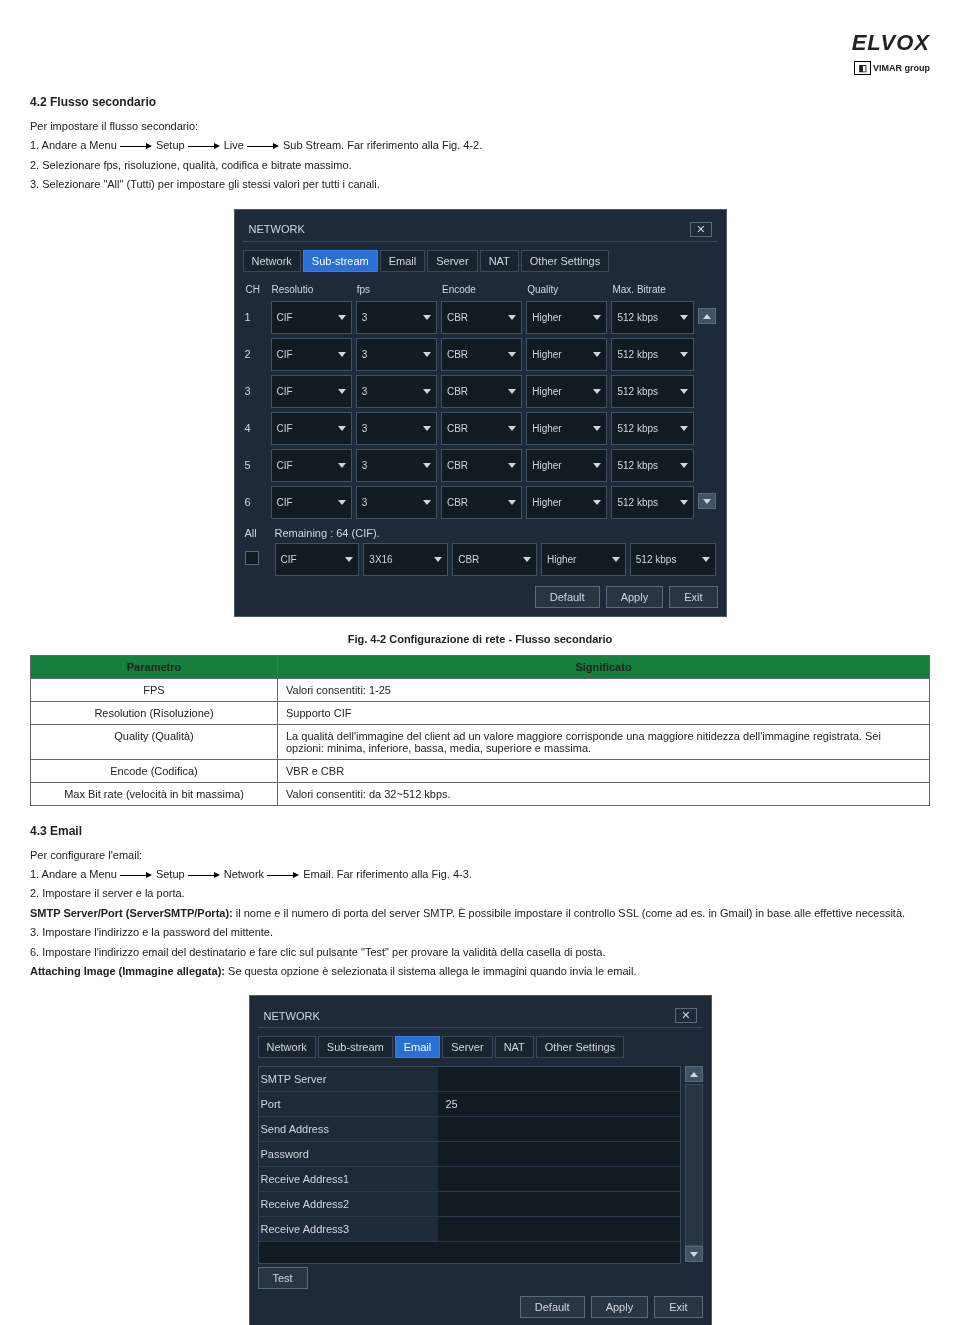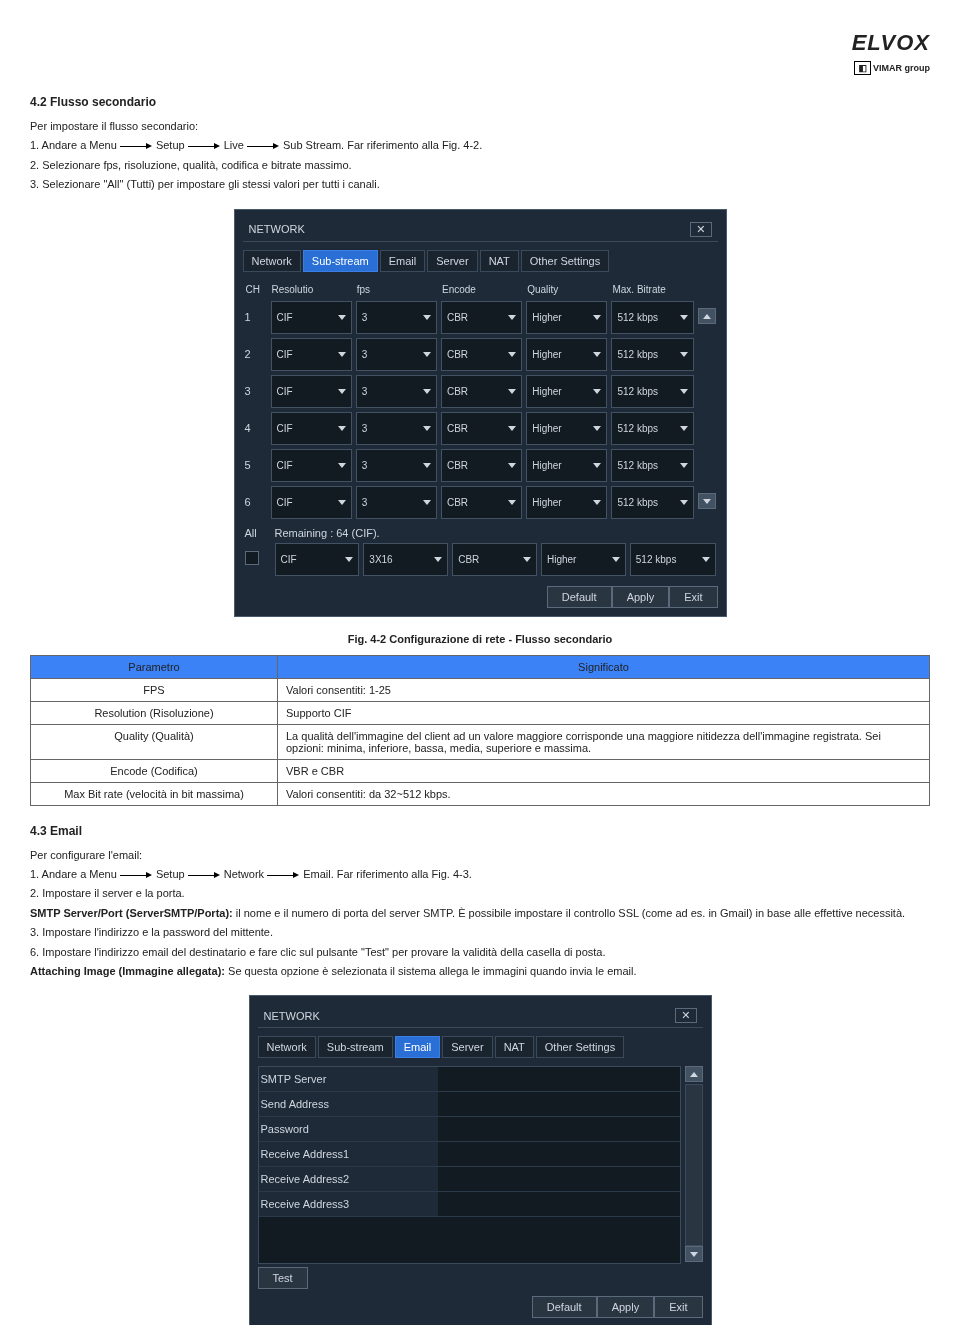--- a/index.html
+++ b/index.html
@@ -22,34 +22,34 @@
   .dvr-table { width: 100%; border-collapse: collapse; }
   .dvr-table th { text-align: left; padding: 4px 3px; font-weight: normal; color: #cfd6e0; font-size: 10px; }
   .dvr-table td { padding: 2px; }
   .dvr-sel { display: flex; align-items: center; justify-content: space-between; background: #121a22; border: 1px solid #425262; padding: 10px 5px; font-size: 10px; min-width: 48px; }
   .dvr-sel .caret { width: 0; height: 0; border-top: 5px solid #cfd6e0; border-left: 4px solid transparent; border-right: 4px solid transparent; }
   .scroll-col { width: 18px; }
   .scroll-btn { background: #425262; border: 1px solid #5a6a7a; height: 14px; display: flex; align-items: center; justify-content: center; margin-bottom: 2px; }
   .scroll-btn .up { width: 0; height: 0; border-bottom: 5px solid #cfd6e0; border-left: 4px solid transparent; border-right: 4px solid transparent; }
   .scroll-btn .down { width: 0; height: 0; border-top: 5px solid #cfd6e0; border-left: 4px solid transparent; border-right: 4px solid transparent; }
   .dvr-remaining { padding: 8px 4px; color: #cfd6e0; }
-  .dvr-footer { display: flex; justify-content: flex-end; margin-top: 8px; }
+  .dvr-footer { display: flex; justify-content: flex-end; gap: 6px; margin-top: 8px; }
   .dvr-btn { background: #2a3542; border: 1px solid #5a6a7a; padding: 4px 14px; font-size: 11px; color: #cfd6e0; cursor: pointer; }
   .check { display: inline-block; width: 12px; height: 12px; border: 1px solid #5a6a7a; background: #121a22; }
 
   
   .dvr-form-row { display: flex; align-items: center; border-bottom: 1px solid #2a3a4a; }
   .dvr-form-label { width: 175px; padding: 6px 2px; color: #cfd6e0; background: #1e2a38; }
   .dvr-form-val { flex: 1; padding: 6px 8px; background: #121a22; color: #cfd6e0; }
   .test-btn-row { text-align: left; padding: 8px 0 4px 0; }
 
   
   .param-table { width: 100%; border-collapse: collapse; margin-top: -4px; }
   .param-table td, .param-table th { border: 1px solid #666; padding: 5px 8px; font-size: 11px; vertical-align: top; }
-  .param-table th { background: #3b82f6; font-weight: normal; text-align: center; }
+  .param-table th { background: #15803d; font-weight: bold; text-align: center; }
   .param-table .pcell { text-align: center; width: 230px; }
 
   .caption { text-align: center; font-weight: bold; margin: 10px 0 14px 0; }
 
   .page-footer { display: flex; justify-content: space-between; align-items: center; margin-top: 22px; }
   .pg-circle { border: 1px solid #555; border-radius: 14px; padding: 4px 12px; font-weight: bold; font-size: 12px; }
   .pg-num { font-weight: bold; font-size: 12px; }
 </style>
 </head>
 <body>
@@ -420,20 +420,24 @@
       <div class="dvr-tab">NAT</div>
       <div class="dvr-tab">Other Settings</div>
     </div>
   <div style="display:flex;">
     <div style="flex:1; background:#121a22; border:1px solid #3a4a5a;" id="dvr2-fields">
         <div class="dvr-form-row">
           <div class="dvr-form-label">SMTP Server</div>
           <div class="dvr-form-val"><span></span></div>
         </div>
         <div class="dvr-form-row">
+          <div class="dvr-form-label">Port</div>
+          <div class="dvr-form-val"><span>25</span></div>
+        </div>
+        <div class="dvr-form-row">
           <div class="dvr-form-label">Send Address</div>
           <div class="dvr-form-val"><span></span></div>
         </div>
         <div class="dvr-form-row">
           <div class="dvr-form-label">Password</div>
           <div class="dvr-form-val"><span></span></div>
         </div>
         <div class="dvr-form-row">
           <div class="dvr-form-label">Receive Address1</div>
           <div class="dvr-form-val"><span></span></div>

